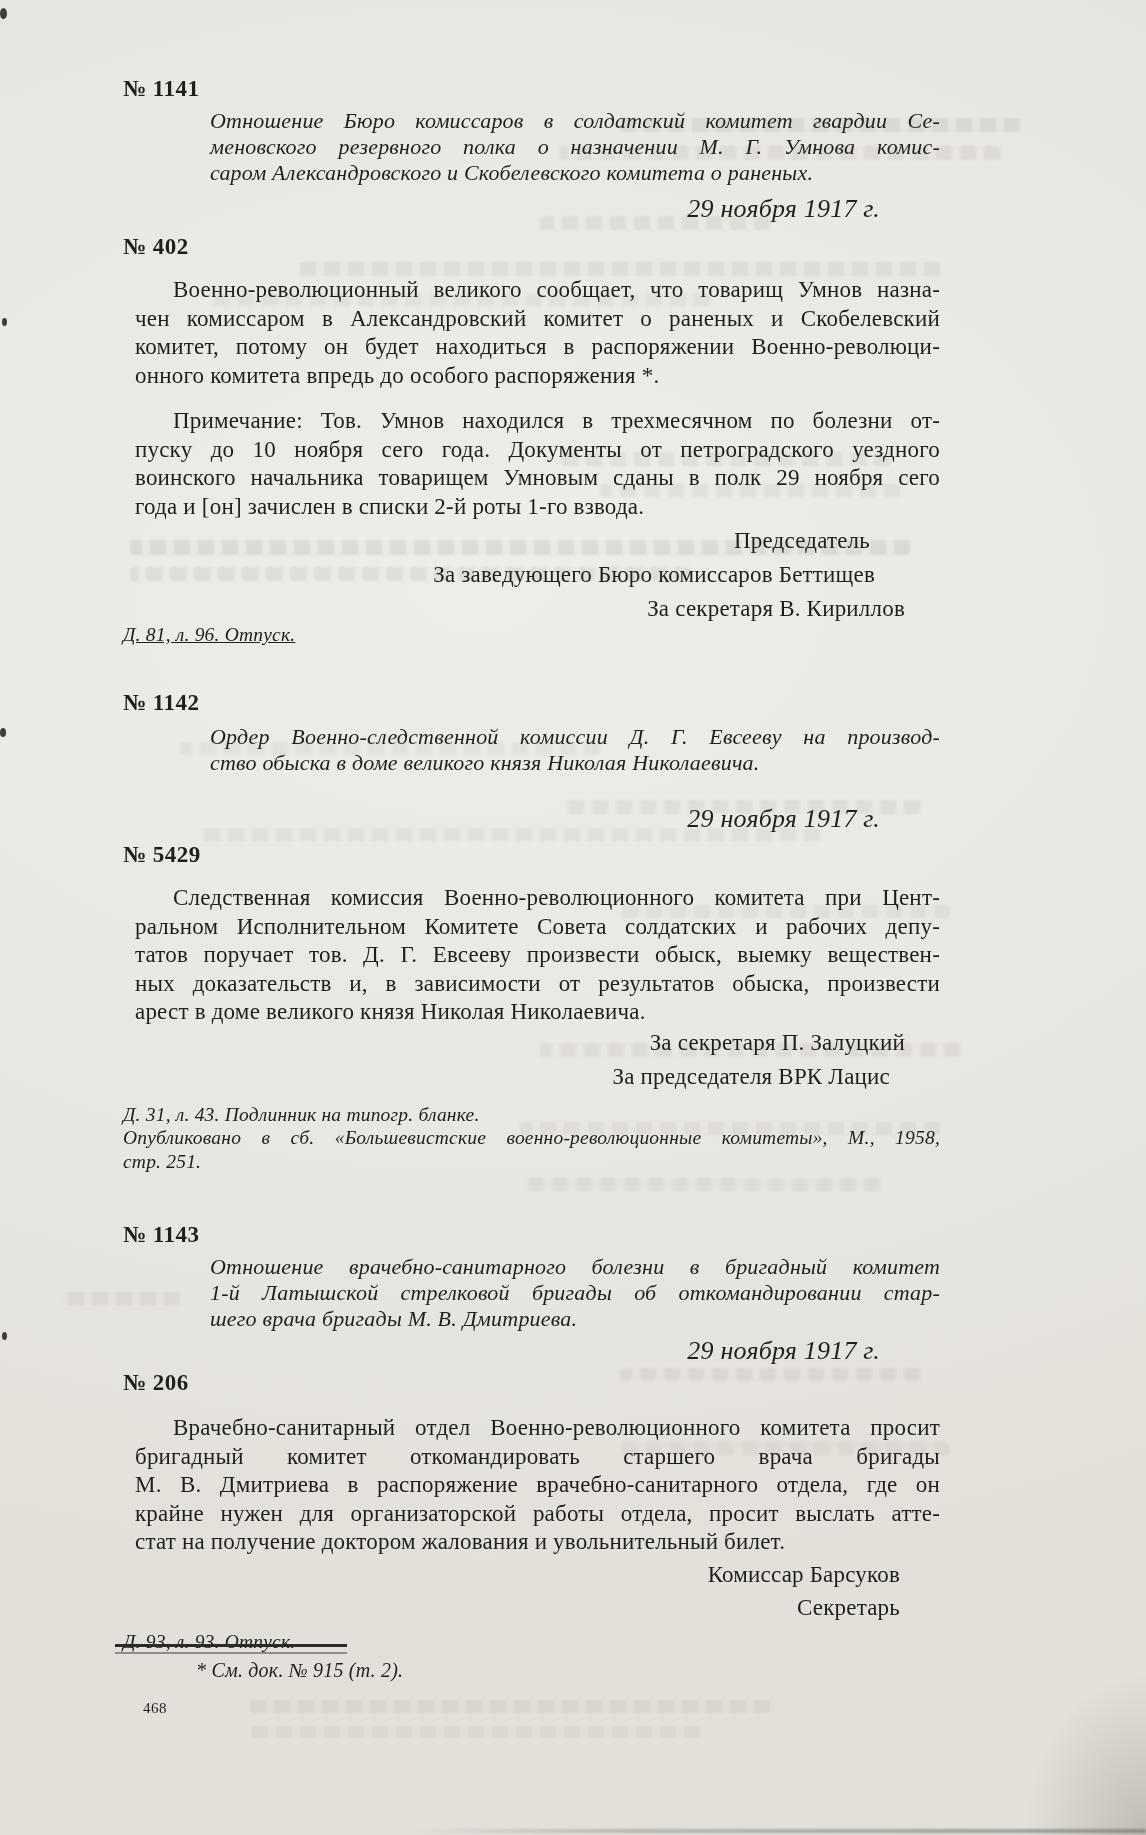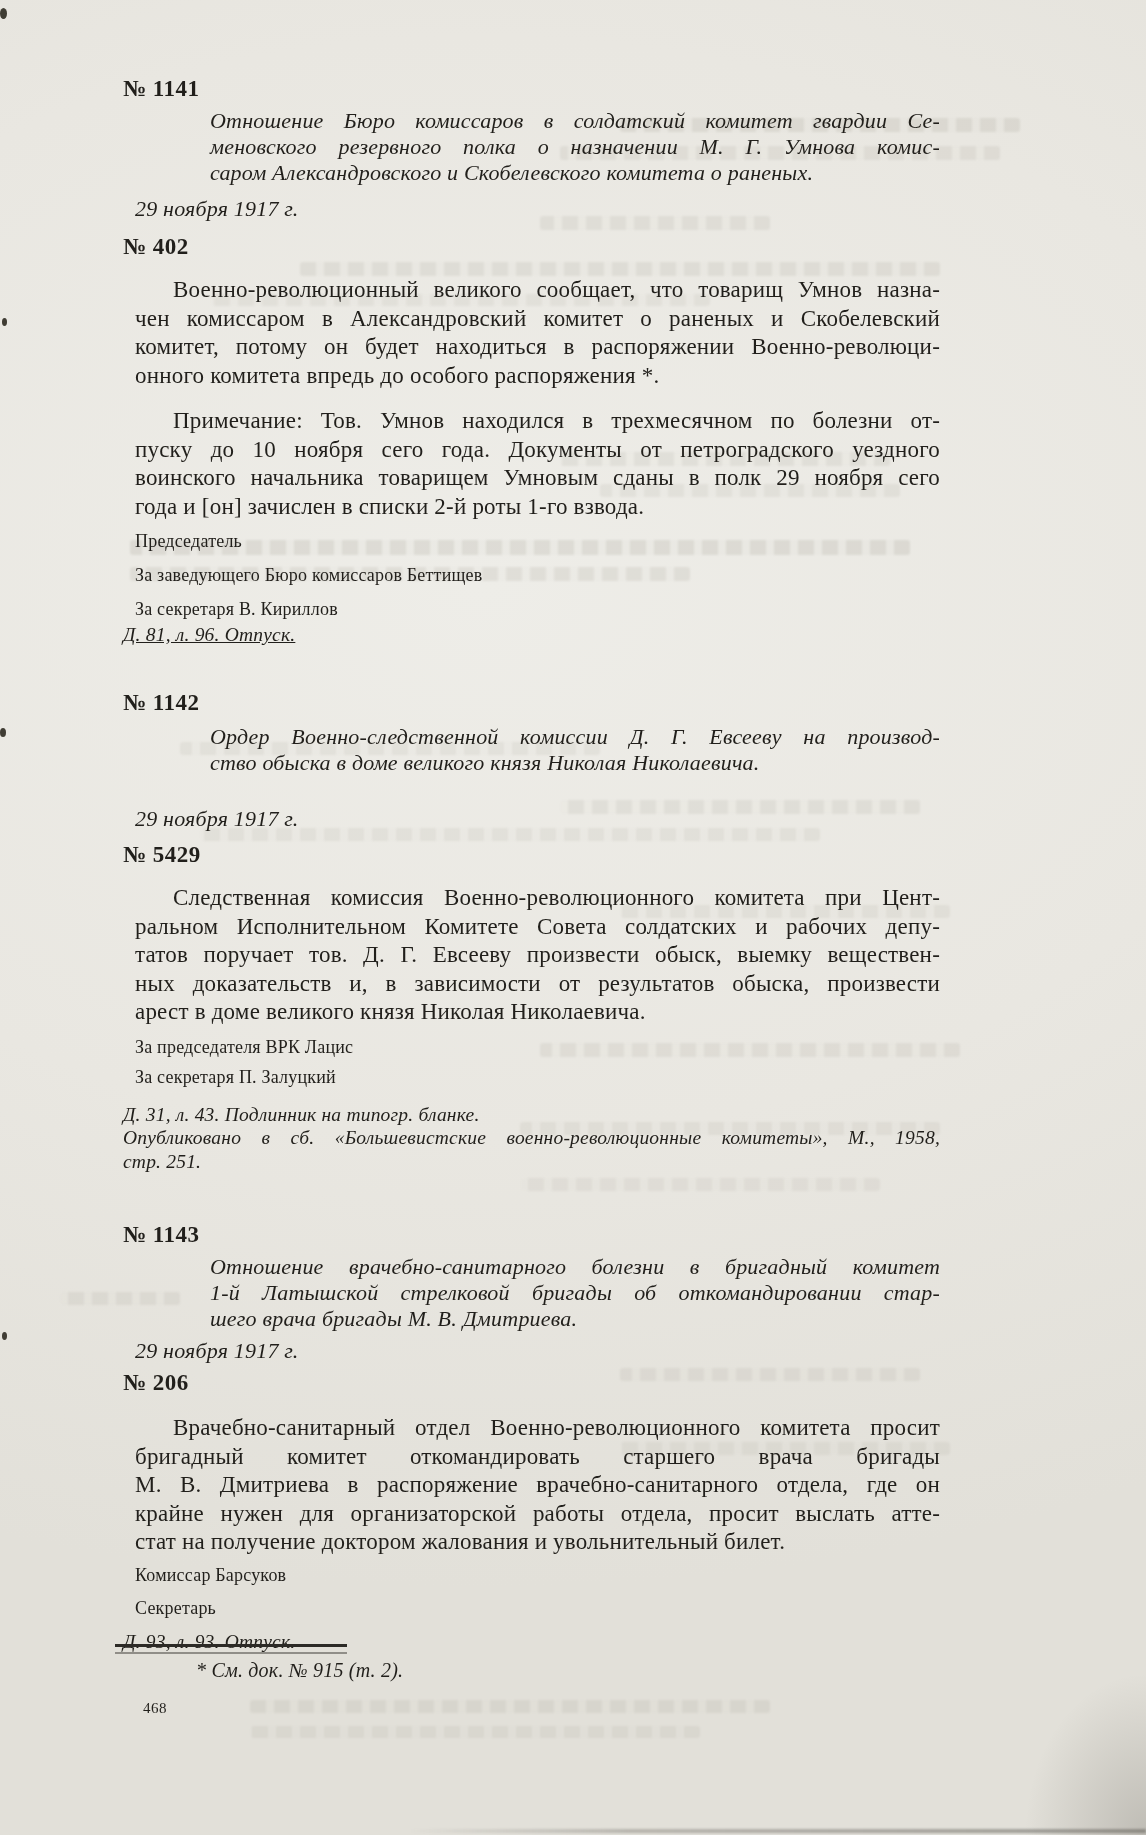--- a/index.html
+++ b/index.html
@@ -7,28 +7,28 @@
     position:relative;width:1146px;height:1835px;overflow:hidden;
     background:radial-gradient(1500px 1000px at 42% 32%, #eeede8 0%, #e9e7e1 55%, #e2e0d9 100%);
     font-family:"Liberation Serif","DejaVu Serif",serif;
     color:#211f1b;
   }
   .sec{position:absolute;left:135px;width:805px;}
   .docnum{font-weight:700;font-size:23px;line-height:26px;margin-left:-12px;letter-spacing:.5px;}
   .titleblock{margin-top:6px;}
   .tln{font-style:italic;font-size:22px;line-height:26px;padding-left:75px;letter-spacing:.2px;}
   .tj{text-align:justify;text-align-last:justify;text-justify:inter-word;}
-  .date{font-style:italic;font-size:22px;line-height:26px;text-align:left;padding-right:60px;margin-top:10px;letter-spacing:.2px;}
+  .date{font-style:italic;font-size:26px;line-height:26px;text-align:right;padding-right:60px;margin-top:10px;letter-spacing:.2px;}
   .regnum{font-weight:700;font-size:23px;line-height:26px;margin-left:-12px;margin-top:12px;letter-spacing:.5px;}
   .para{margin-top:16px;}
   .para2{margin-top:17px;}
   .ln{font-size:23px;line-height:28.5px;letter-spacing:.2px;}
   .j{text-align:justify;text-align-last:justify;text-justify:inter-word;}
   .ind{padding-left:38px;}
-  .sig{font-size:18px;line-height:28px;letter-spacing:.2px;}
+  .sig{font-size:23px;line-height:28px;text-align:right;letter-spacing:.2px;}
   .arch{font-style:italic;font-size:19.5px;line-height:23.5px;letter-spacing:.2px;}
   .aj{text-align:justify;text-align-last:justify;text-justify:inter-word;}
   .rule{position:absolute;background:#2c2a26;}
   .footnote{position:absolute;font-style:italic;font-size:20px;line-height:24px;letter-spacing:.2px;}
   .pagenum{position:absolute;font-size:15px;line-height:24px;letter-spacing:.5px;}
   .gh{position:absolute;border-radius:3px;filter:blur(1.3px);pointer-events:none;
       background:repeating-linear-gradient(90deg,rgba(124,117,103,.34) 0 16px,rgba(124,117,103,.05) 16px 24px);
       opacity:.38;}
   .gh.m{transform:scaleX(-1);}
   .speck{position:absolute;background:#403d34;border-radius:50%;}
@@ -106,22 +106,22 @@
     </div>
     <div class="date" style="margin-top:30px;">29 ноября 1917 г.</div>
     <div class="regnum" style="margin-top:10px;">№ 5429</div>
     <div class="para">
       <div class="ln j ind">Следственная комиссия Военно-революционного комитета при Цент-</div>
       <div class="ln j">ральном Исполнительном Комитете Совета солдатских и рабочих депу-</div>
       <div class="ln j">татов поручает тов. Д. Г. Евсееву произвести обыск, выемку веществен-</div>
       <div class="ln j">ных доказательств и, в зависимости от результатов обыска, произвести</div>
       <div class="ln">арест в доме великого князя Николая Николаевича.</div>
     </div>
+    <div class="sig" style="margin-top:2px;padding-right:35px;">За секретаря П. Залуцкий</div>
     <div class="sig" style="margin-top:6px;padding-right:50px;">За председателя ВРК Лацис</div>
-    <div class="sig" style="margin-top:2px;padding-right:35px;">За секретаря П. Залуцкий</div>
     <div style="margin-top:12px;margin-left:-12px;">
       <div class="arch">Д. 31, л. 43. Подлинник на типогр. бланке.</div>
       <div class="arch aj">Опубликовано в сб. «Большевистские военно-революционные комитеты», М., 1958,</div>
       <div class="arch">стр. 251.</div>
     </div>
   </section>
 
   <section class="sec" style="top:1222px;">
     <div class="docnum">№ 1143</div>
     <div class="titleblock">

